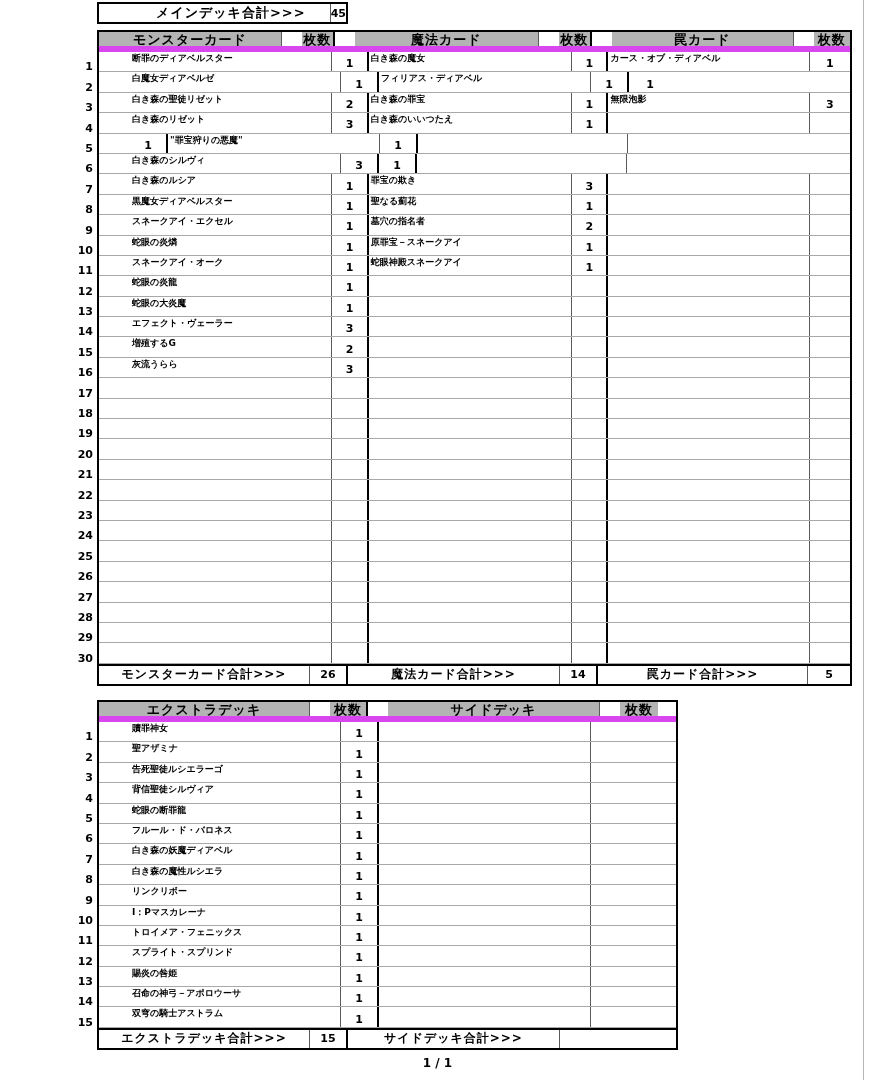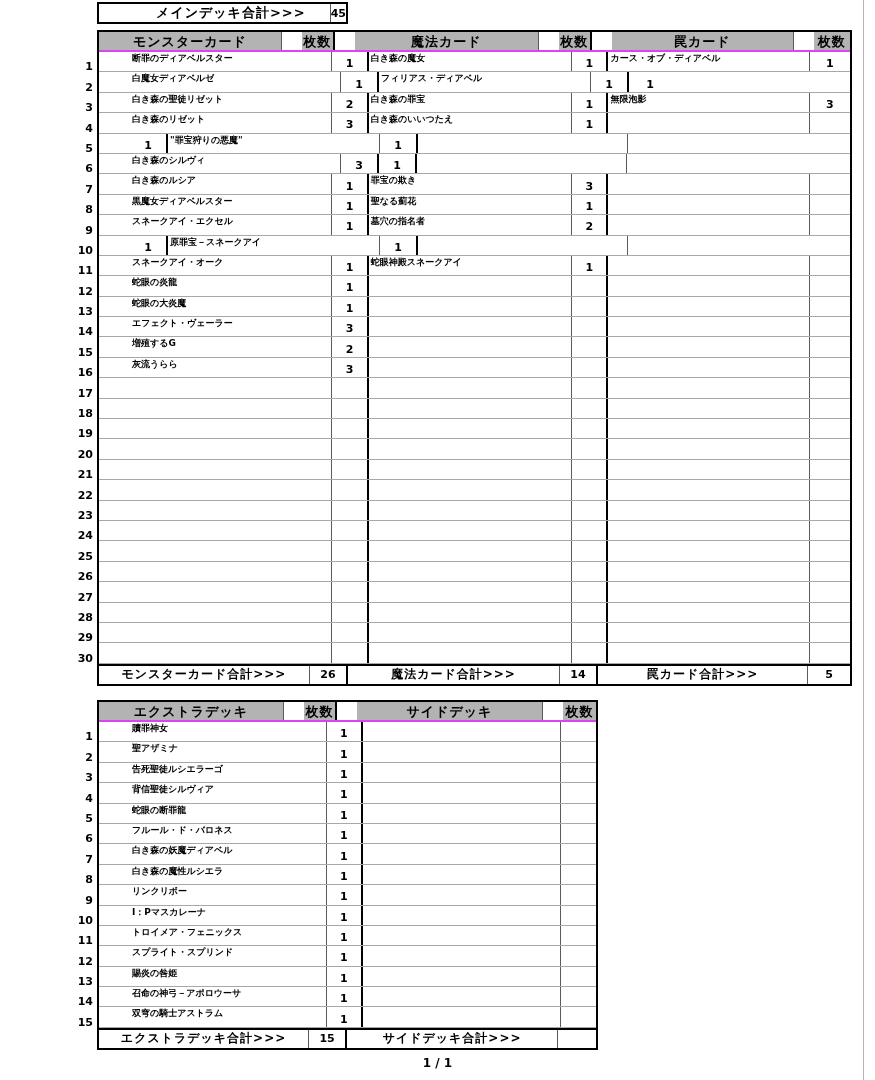--- a/index.html
+++ b/index.html
@@ -7,21 +7,21 @@
     width:875px; height:1080px; position:relative; background:#ffffff;
     font-family:"DejaVu Sans","Liberation Sans",sans-serif; color:#000;
     overflow:hidden;
   }
   * { box-sizing:border-box; }
 
   .tbl { position:absolute; border:2px solid #000; background:#fff; }
   .row { display:flex; width:100%; }
   .data-row { height:20.4px; border-bottom:1px solid #a8a8a8;padding-left:31px; }
   .data-row:last-of-type { border-bottom:none; }
-  .header-row { height:20px; border-bottom:2px solid #d946ef;gap:20px; }
+  .header-row { height:20px; border-bottom:6px solid #d946ef;gap:20px; }
   .total-row { height:20px; border-top:2px solid #000; }
 
   .cell { height:100%; overflow:hidden; }
   .name-cell { border-right:1px solid #5a5a5a; }
   .count-cell { border-right:1px solid #5a5a5a; }
   .count-cell.sep { border-right:2px solid #000; }
   .cell.last { border-right:none; }
 
   
   .g0.name-cell { width:211px; } .g0.count-cell { width:38px; }
@@ -41,21 +41,21 @@
 
   
   #summary { left:97px; top:2px; width:251px; height:22px; display:flex; }
   #summary .sum-label { width:211px; border-right:1px solid #5a5a5a; display:flex;
                         align-items:center; justify-content:center;
                         font-size:13px; font-weight:bold; letter-spacing:1px;margin-left:33px; }
   #summary .sum-count { flex:1; display:flex; align-items:center; justify-content:center;
                         font-size:11px; font-weight:bold; }
 
   #main-table   { left:97px; top:30px;  width:755px; }
-  #second-table { left:97px; top:700px; width:501px; }
+  #second-table { left:97px; top:700px; width:581px; }
 
   .rownums { position:absolute; width:22px; }
   .rownums div { height:20.4px; display:flex; align-items:flex-end; justify-content:flex-end;
                  font-size:11px; font-weight:bold; line-height:1; padding-bottom:1px;
                  transform:translateY(3px); }
   #main-rownums   { left:71px; top:50px; }
   #second-rownums { left:71px; top:720px; }
 
   #footer { position:absolute; left:0; top:1056px; width:875px; text-align:center;
             font-size:12px; font-weight:bold; }
@@ -142,20 +142,21 @@
     </div>
     <div class="row data-row">
       <div class="cell name-cell card-name g0">スネークアイ・エクセル</div>
       <div class="cell count-cell card-count g0 sep">1</div>
       <div class="cell name-cell card-name g1">墓穴の指名者</div>
       <div class="cell count-cell card-count g1 sep">2</div>
       <div class="cell name-cell card-name g2"></div>
       <div class="cell count-cell card-count g2 last"></div>
     </div>
     <div class="row data-row">
+      <div class="cell name-cell card-name g0">蛇眼の炎燐</div>
       <div class="cell count-cell card-count g0 sep">1</div>
       <div class="cell name-cell card-name g1">原罪宝－スネークアイ</div>
       <div class="cell count-cell card-count g1 sep">1</div>
       <div class="cell name-cell card-name g2"></div>
       <div class="cell count-cell card-count g2 last"></div>
     </div>
     <div class="row data-row">
       <div class="cell name-cell card-name g0">スネークアイ・オーク</div>
       <div class="cell count-cell card-count g0 sep">1</div>
       <div class="cell name-cell card-name g1">蛇眼神殿スネークアイ</div>

